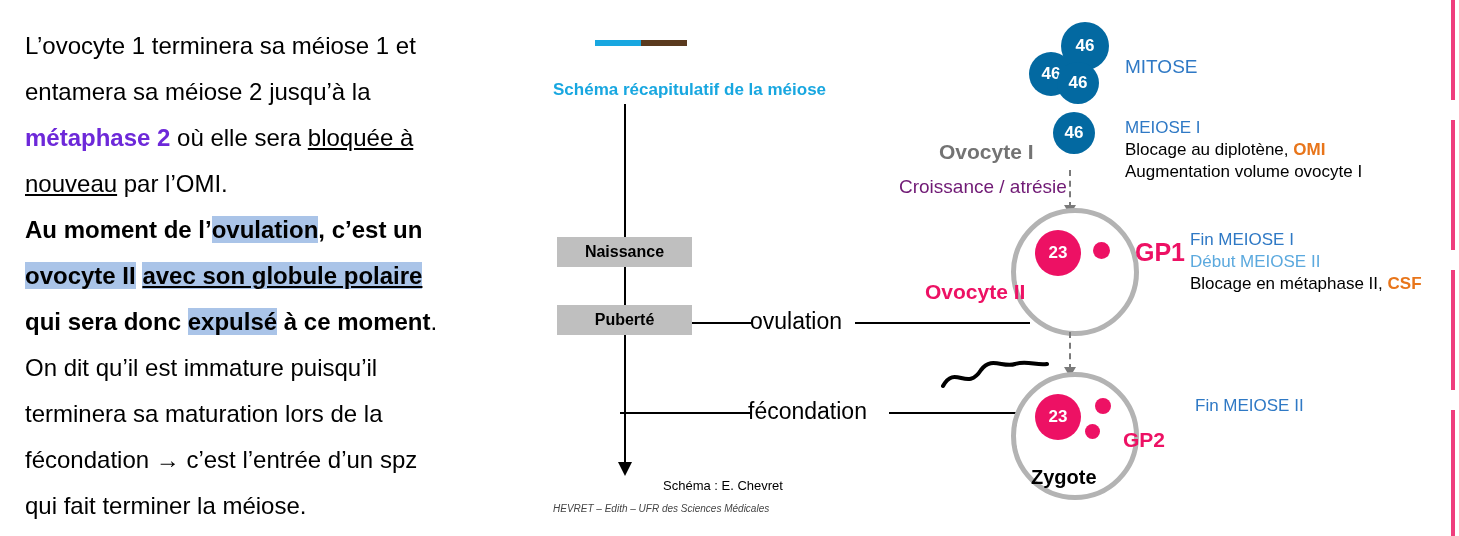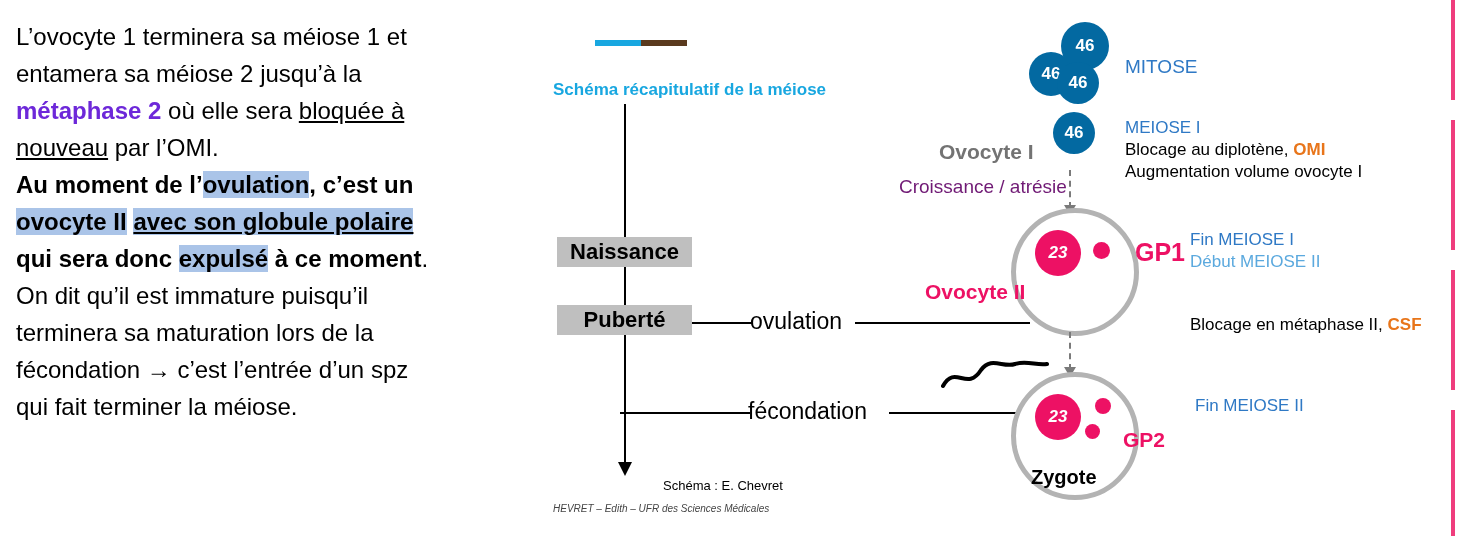--- a/index.html
+++ b/index.html
@@ -25,21 +25,21 @@
   
   .left-col {
     position: absolute;
     left: 16px;
     top: 18px;
     width: 520px;
     font-size: 24px;
     line-height: 37px;
     color: #000000;
   }
-  .left-col p { margin: 0; }
+  .left-col p { margin: 9px; }
   .pink { color: #6d28d9; font-weight: bold; }
   .uline { text-decoration: underline; }
   .bold { font-weight: bold; }
   .hl { background: #aac4e8; }
 
   
   .diagram {
     position: absolute;
     left: 545px;
     top: 0;
@@ -87,21 +87,21 @@
     border-left: 7px solid transparent;
     border-right: 7px solid transparent;
     border-top: 14px solid #000000;
   }
 
   .stage-box {
     position: absolute;
     background: #bfbfbf;
     color: #000000;
     font-weight: bold;
-    font-size: 22px;
+    font-size: 16px;
     text-align: center;
     line-height: 30px;
     height: 30px;
   }
   .stage-naissance { left: 12px; top: 237px; width: 135px; }
   .stage-puberte  { left: 12px; top: 305px; width: 135px; }
 
   
   .hline {
     position: absolute;
@@ -163,21 +163,20 @@
   .ring2 { left: 466px; top: 372px; width: 118px; height: 118px; }
 
   .inner-cell {
     position: absolute;
     border-radius: 50%;
     background: #ed1164;
     color: #ffffff;
     font-weight: bold;
     font-size: 17px;
     text-align: center;
-    font-style: italic;
   }
   .inner1 { left: 490px; top: 230px; width: 46px; height: 46px; line-height: 46px; }
   .inner2 { left: 490px; top: 394px; width: 46px; height: 46px; line-height: 46px; }
 
   .gp-dot {
     position: absolute;
     border-radius: 50%;
     background: #ed1164;
   }
   .dot1 { left: 548px; top: 242px; width: 17px; height: 17px; }
@@ -261,21 +260,21 @@
   .lbl-finmeiose1 {
     left: 645px; top: 230px;
     font-size: 17px; color: #2f79c5;
   }
   .lbl-debutmeiose2 {
     left: 645px; top: 252px;
     font-size: 17px; color: #5ba9de;
   }
   .lbl-blocagemeta {
     left: 645px; top: 274px;
-    font-size: 17px; color: #000000; margin-top: 41px;
+    font-size: 17px; color: #000000;
   }
   .lbl-finmeiose2 {
     left: 650px; top: 396px;
     font-size: 17px; color: #2f79c5;
   }
 
   
   .edge-mark {
     position: absolute;
     right: 4px;

